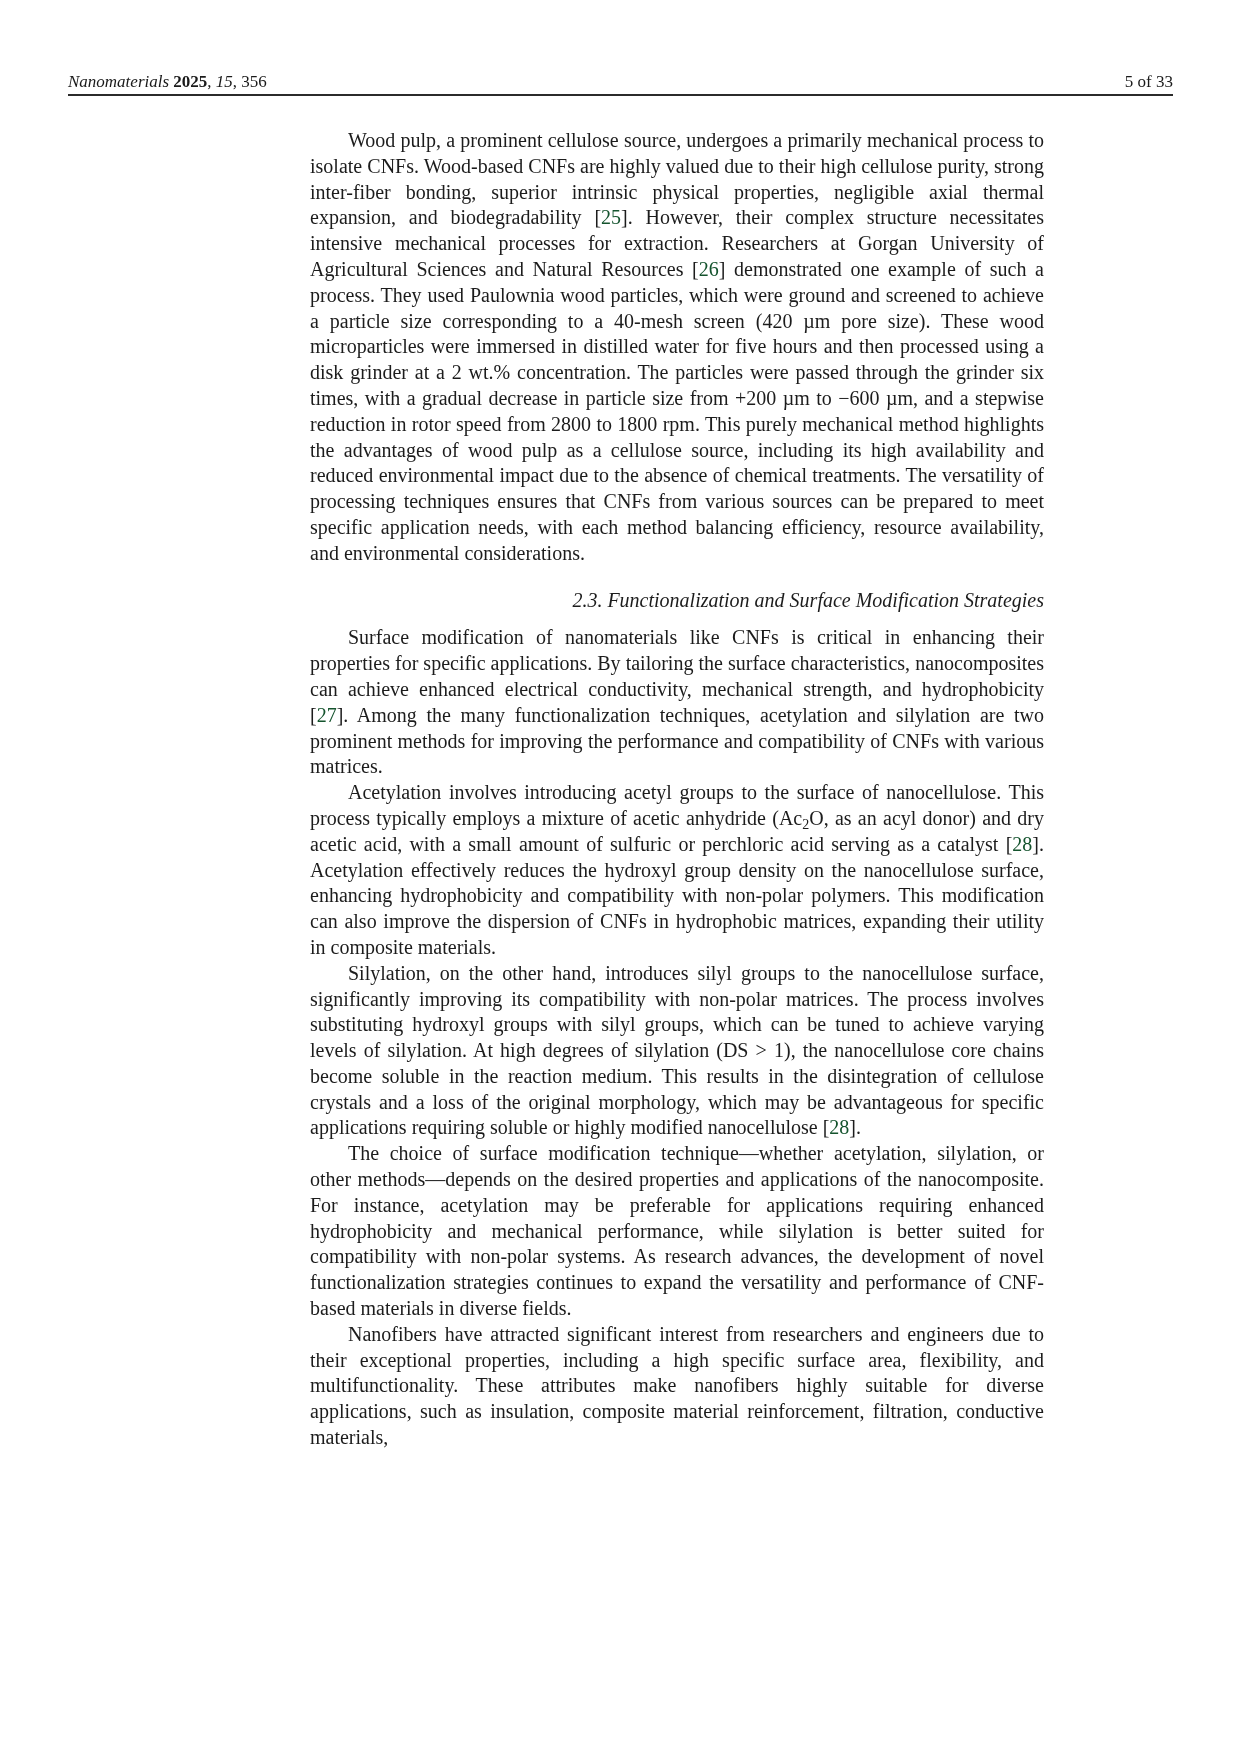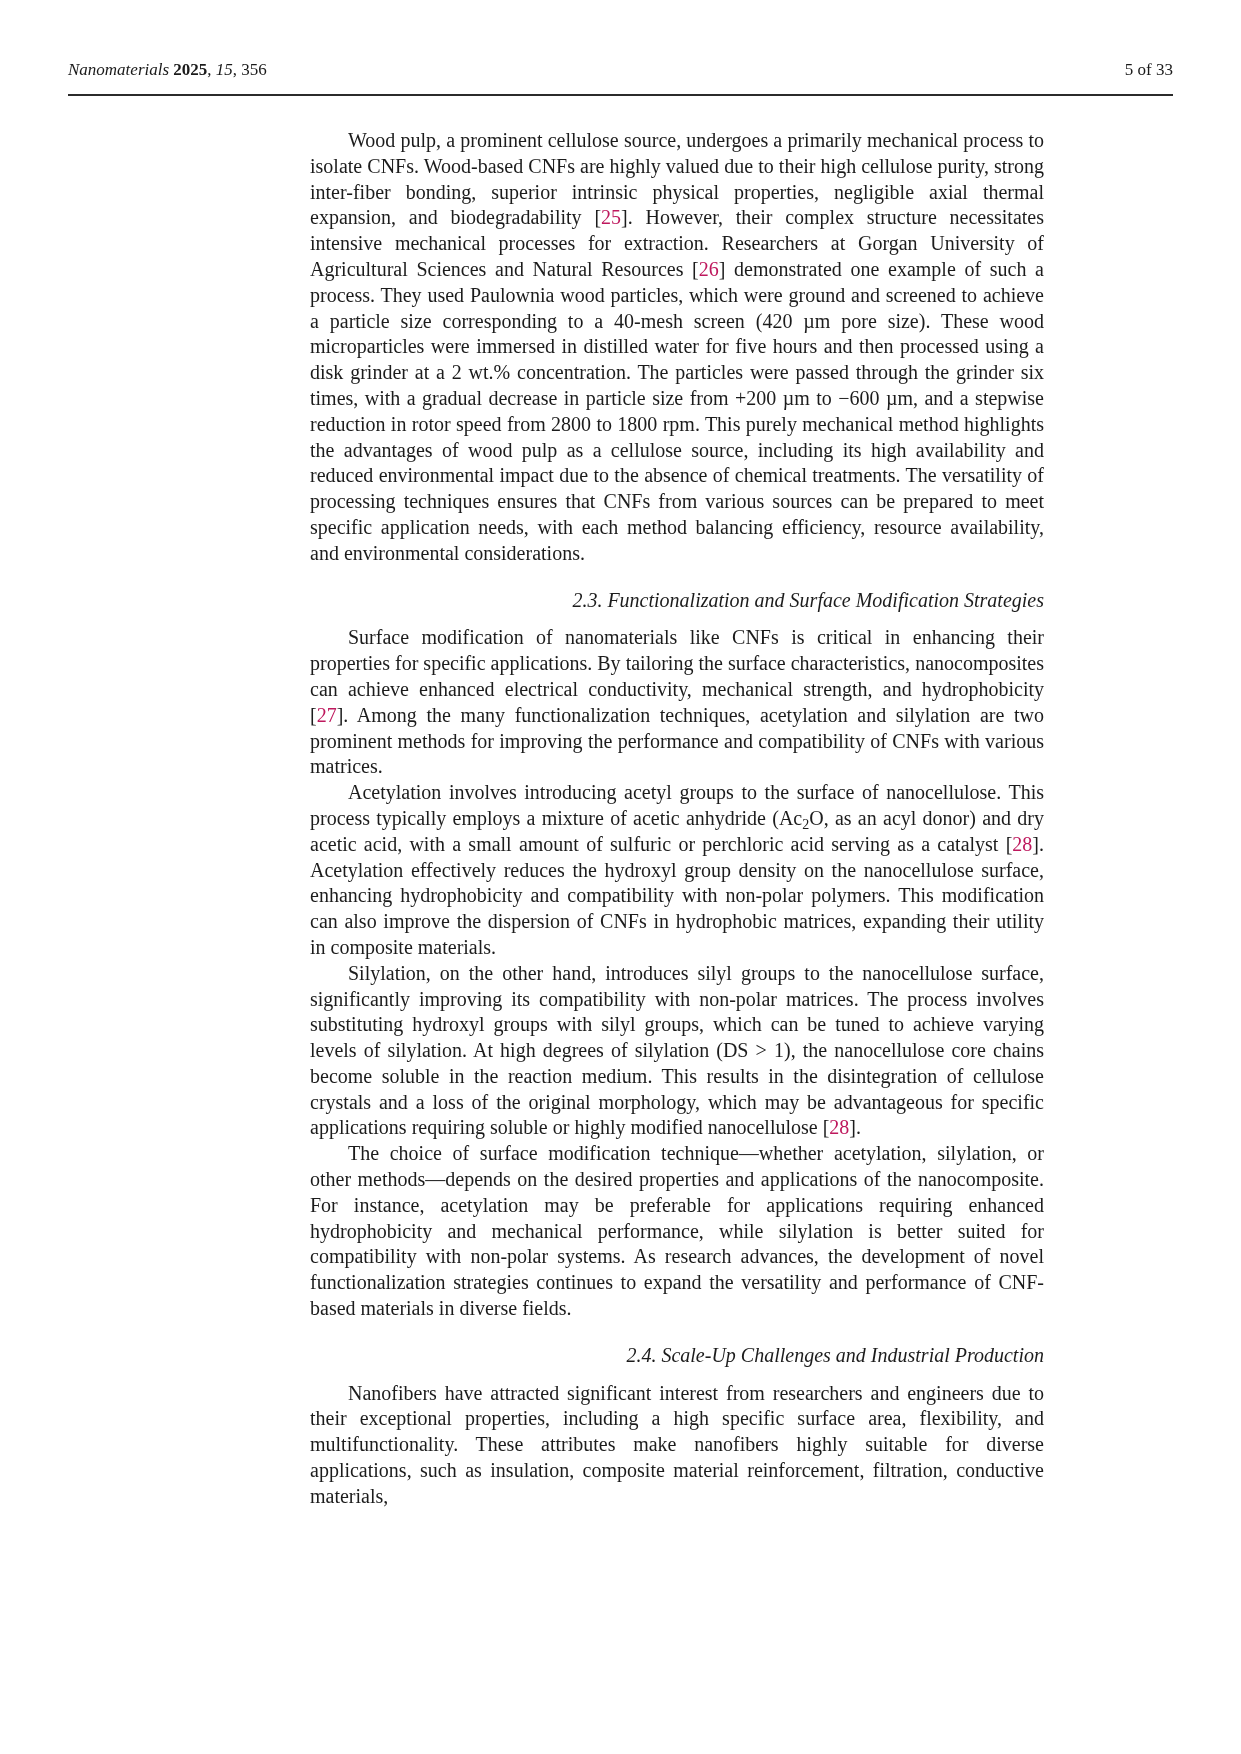--- a/index.html
+++ b/index.html
@@ -10,21 +10,21 @@
   body {
     width: 1241px;
     height: 1754px;
     position: relative;
     font-family: "Liberation Serif", serif;
     color: #1a1a1a;
   }
   .page-header {
     position: absolute;
     left: 68px;
-    top: 60px;
+    top: 72px;
     width: 1105px;
     display: flex;
     justify-content: space-between;
     align-items: baseline;
     font-size: 17px;
     color: #1a1a1a;
   }
   .page-header .italic { font-style: italic; }
   .page-header .bold { font-weight: bold; }
   .header-rule {
@@ -52,21 +52,21 @@
   }
   .subheading {
     font-size: 20px;
     font-weight: normal;
     font-style: italic;
     text-align: right;
     text-indent: 0;
     margin: 21px 0 12px 0;
   }
   .cite {
-    color: #be185d;
+    color: #14532d;
     text-decoration: none;
     cursor: pointer;
   }
   sub.chem {
     font-size: 14px;
     line-height: 0;
     vertical-align: -4px;
   }
 </style>
 </head>
@@ -79,15 +79,14 @@
 
 <hr class="header-rule">
 
 <main class="article-body" id="article-body">
     <p class="para">Wood pulp, a prominent cellulose source, undergoes a primarily mechanical process to isolate CNFs. Wood-based CNFs are highly valued due to their high cellulose purity, strong inter-fiber bonding, superior intrinsic physical properties, negligible axial thermal expansion, and biodegradability [<a class="cite">25</a>]. However, their complex structure necessitates intensive mechanical processes for extraction. Researchers at Gorgan University of Agricultural Sciences and Natural Resources [<a class="cite">26</a>] demonstrated one example of such a process. They used Paulownia wood particles, which were ground and screened to achieve a particle size corresponding to a 40-mesh screen (420 µm pore size). These wood microparticles were immersed in distilled water for five hours and then processed using a disk grinder at a 2 wt.% concentration. The particles were passed through the grinder six times, with a gradual decrease in particle size from +200 µm to −600 µm, and a stepwise reduction in rotor speed from 2800 to 1800 rpm. This purely mechanical method highlights the advantages of wood pulp as a cellulose source, including its high availability and reduced environmental impact due to the absence of chemical treatments. The versatility of processing techniques ensures that CNFs from various sources can be prepared to meet specific application needs, with each method balancing efficiency, resource availability, and environmental considerations.</p>
     <h3 class="subheading">2.3. Functionalization and Surface Modification Strategies</h3>
     <p class="para">Surface modification of nanomaterials like CNFs is critical in enhancing their properties for specific applications. By tailoring the surface characteristics, nanocomposites can achieve enhanced electrical conductivity, mechanical strength, and hydrophobicity [<a class="cite">27</a>]. Among the many functionalization techniques, acetylation and silylation are two prominent methods for improving the performance and compatibility of CNFs with various matrices.</p>
     <p class="para">Acetylation involves introducing acetyl groups to the surface of nanocellulose. This process typically employs a mixture of acetic anhydride (Ac<sub class="chem">2</sub>O, as an acyl donor) and dry acetic acid, with a small amount of sulfuric or perchloric acid serving as a catalyst [<a class="cite">28</a>]. Acetylation effectively reduces the hydroxyl group density on the nanocellulose surface, enhancing hydrophobicity and compatibility with non-polar polymers. This modification can also improve the dispersion of CNFs in hydrophobic matrices, expanding their utility in composite materials.</p>
     <p class="para">Silylation, on the other hand, introduces silyl groups to the nanocellulose surface, significantly improving its compatibility with non-polar matrices. The process involves substituting hydroxyl groups with silyl groups, which can be tuned to achieve varying levels of silylation. At high degrees of silylation (DS &gt; 1), the nanocellulose core chains become soluble in the reaction medium. This results in the disintegration of cellulose crystals and a loss of the original morphology, which may be advantageous for specific applications requiring soluble or highly modified nanocellulose [<a class="cite">28</a>].</p>
     <p class="para">The choice of surface modification technique—whether acetylation, silylation, or other methods—depends on the desired properties and applications of the nanocomposite. For instance, acetylation may be preferable for applications requiring enhanced hydrophobicity and mechanical performance, while silylation is better suited for compatibility with non-polar systems. As research advances, the development of novel functionalization strategies continues to expand the versatility and performance of CNF-based materials in diverse fields.</p>
-    <h3 class="subheading">2.4. Scale-Up Challenges and Industrial Production</h3>
     <p class="para">Nanofibers have attracted significant interest from researchers and engineers due to their exceptional properties, including a high specific surface area, flexibility, and multifunctionality. These attributes make nanofibers highly suitable for diverse applications, such as insulation, composite material reinforcement, filtration, conductive materials,</p>
   </main>
 
 </body></html>

